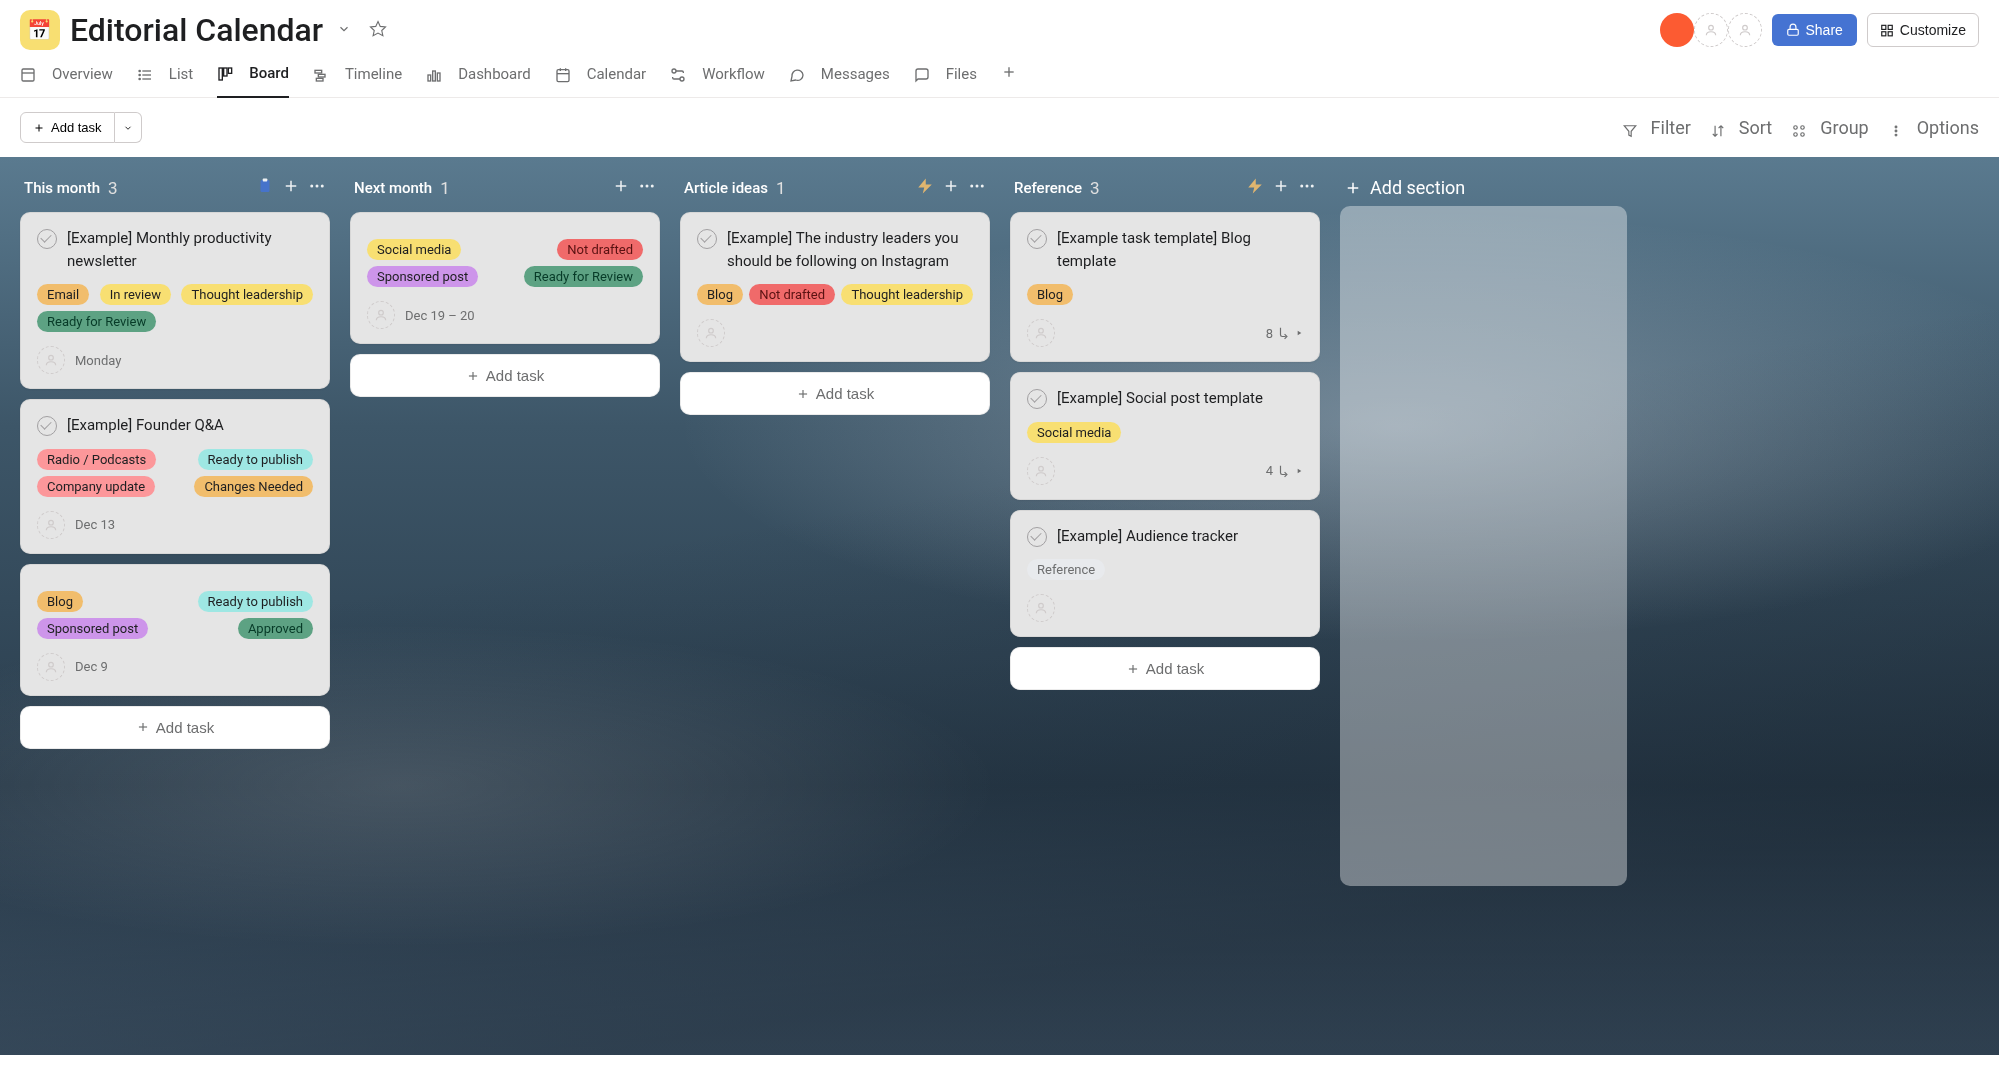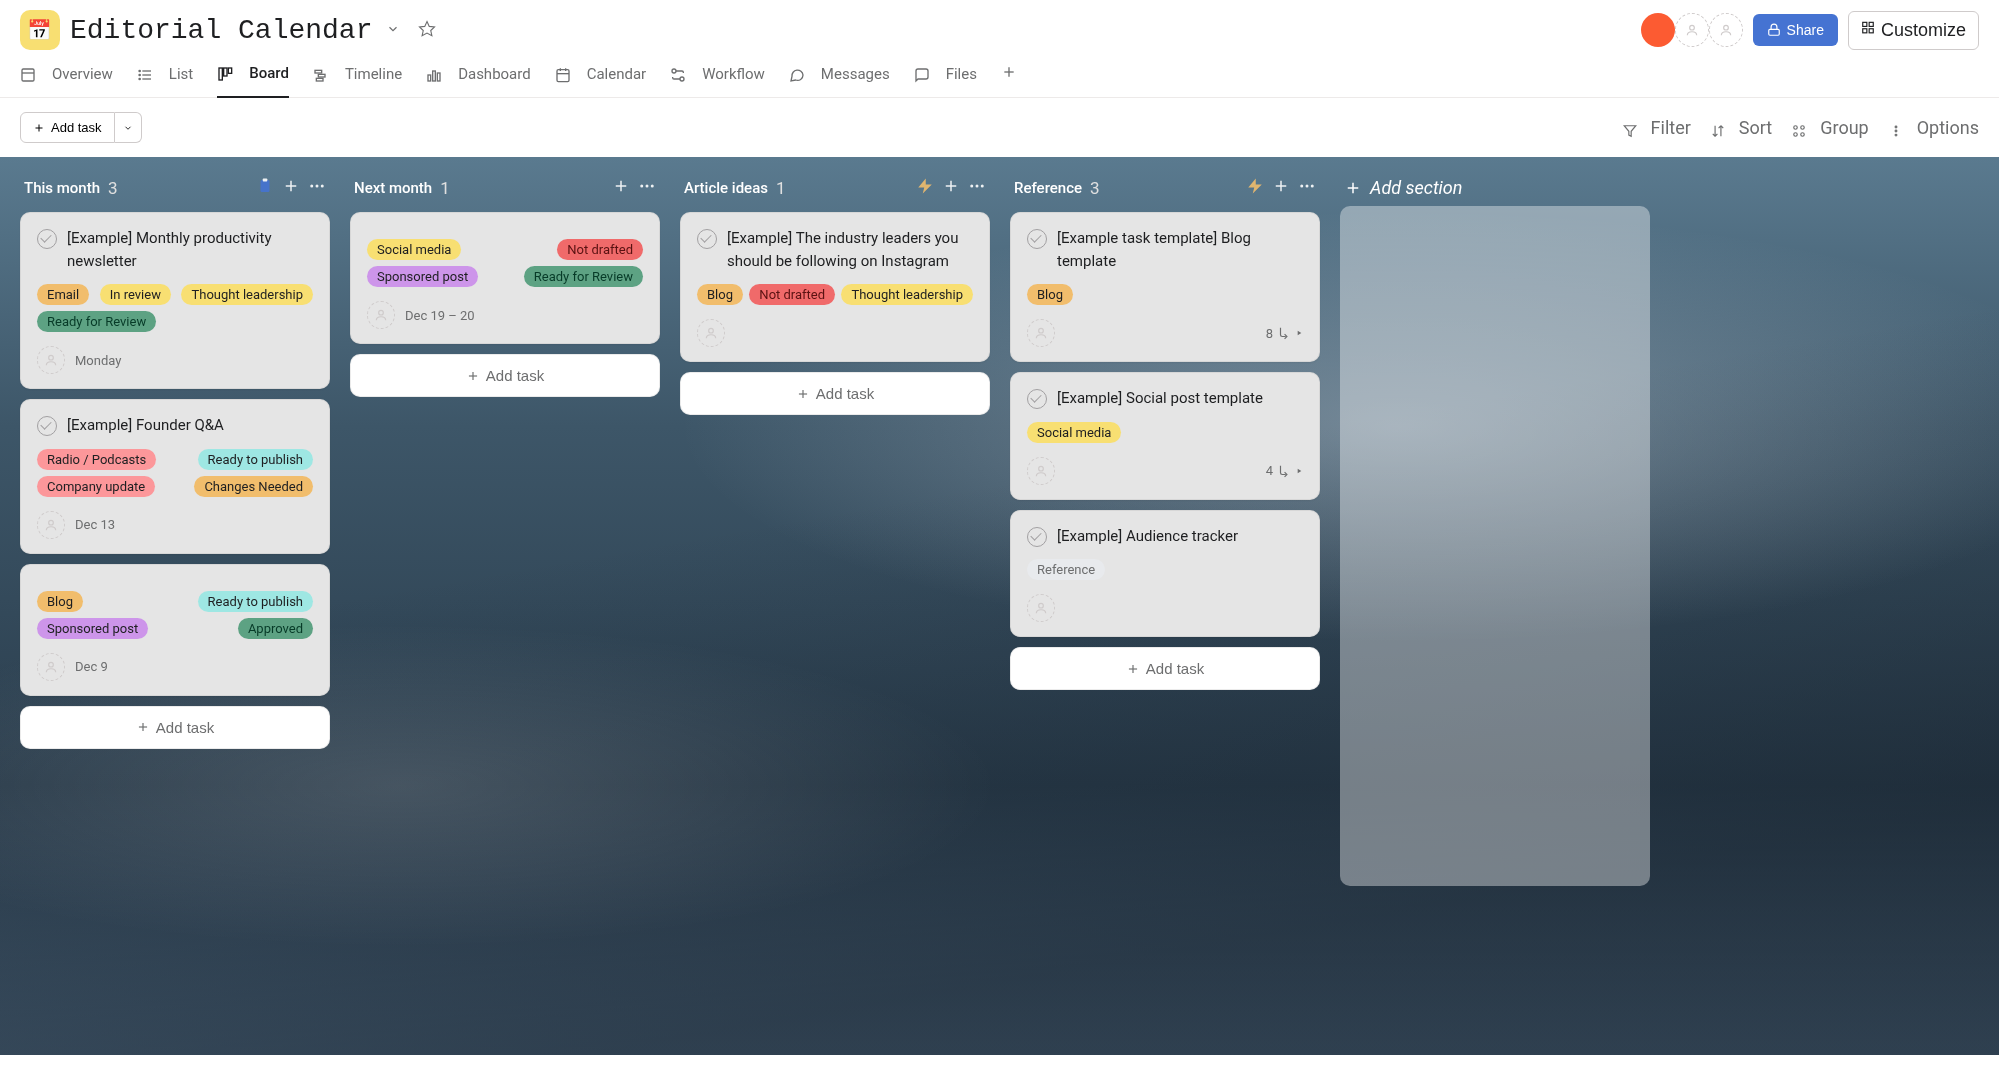--- a/index.html
+++ b/index.html
@@ -19,23 +19,22 @@
   gap: 10px;
 }
 .project-icon {
   width: 40px; height: 40px;
   background: #f8df72;
   border-radius: 10px;
   display: flex; align-items: center; justify-content: center;
   font-size: 20px;
 }
 .project-title {
-  font-size: 28px;
+  font-size: 32px;
   font-weight: 500;
-  font-family: Liberation Mono, monospace;
 }
 .header-icon {
   color: #6d6e6f;
   cursor: pointer;
   padding: 4px;
 }
 .header-spacer { flex: 1; }
 .avatar-group { display: flex; align-items: center; gap: 4px; }
 .avatar-solid {
   width: 34px; height: 34px; border-radius: 50%;
@@ -56,22 +55,22 @@
   padding: 8px 14px;
   display: flex; align-items: center; gap: 6px;
   font-size: 14px;
   cursor: pointer;
 }
 .customize-btn {
   background: #fff;
   border: 1px solid #cfcbcb;
   border-radius: 6px;
   padding: 8px 12px;
-  display: flex; align-items: flex-start; gap: 6px;
-  font-size: 18px;
+  display: flex; align-items: center; gap: 6px;
+  font-size: 14px;
   cursor: pointer;
   color: #1e1f21;
 }
 
 
 .tabs {
   display: flex;
   align-items: center;
   gap: 24px;
   padding: 14px 20px 0 20px;
@@ -279,23 +278,22 @@
 }
 
 .add-section {
   color: #fff;
   font-size: 18px;
   display: flex; align-items: center; gap: 8px;
   cursor: pointer;
   padding: 8px 4px;
 }
 .add-section-col {
-  width: 310px;
+  width: 287px;
   flex-shrink: 0;
-  font-style: italic;
 }
 .add-section-body {
   background: rgba(255,255,255,0.38);
   border-radius: 10px;
   height: 680px;
 }
 
 
 .tag-email { background: #f1bd6c; }
 .tag-inreview { background: #f8df72; }

